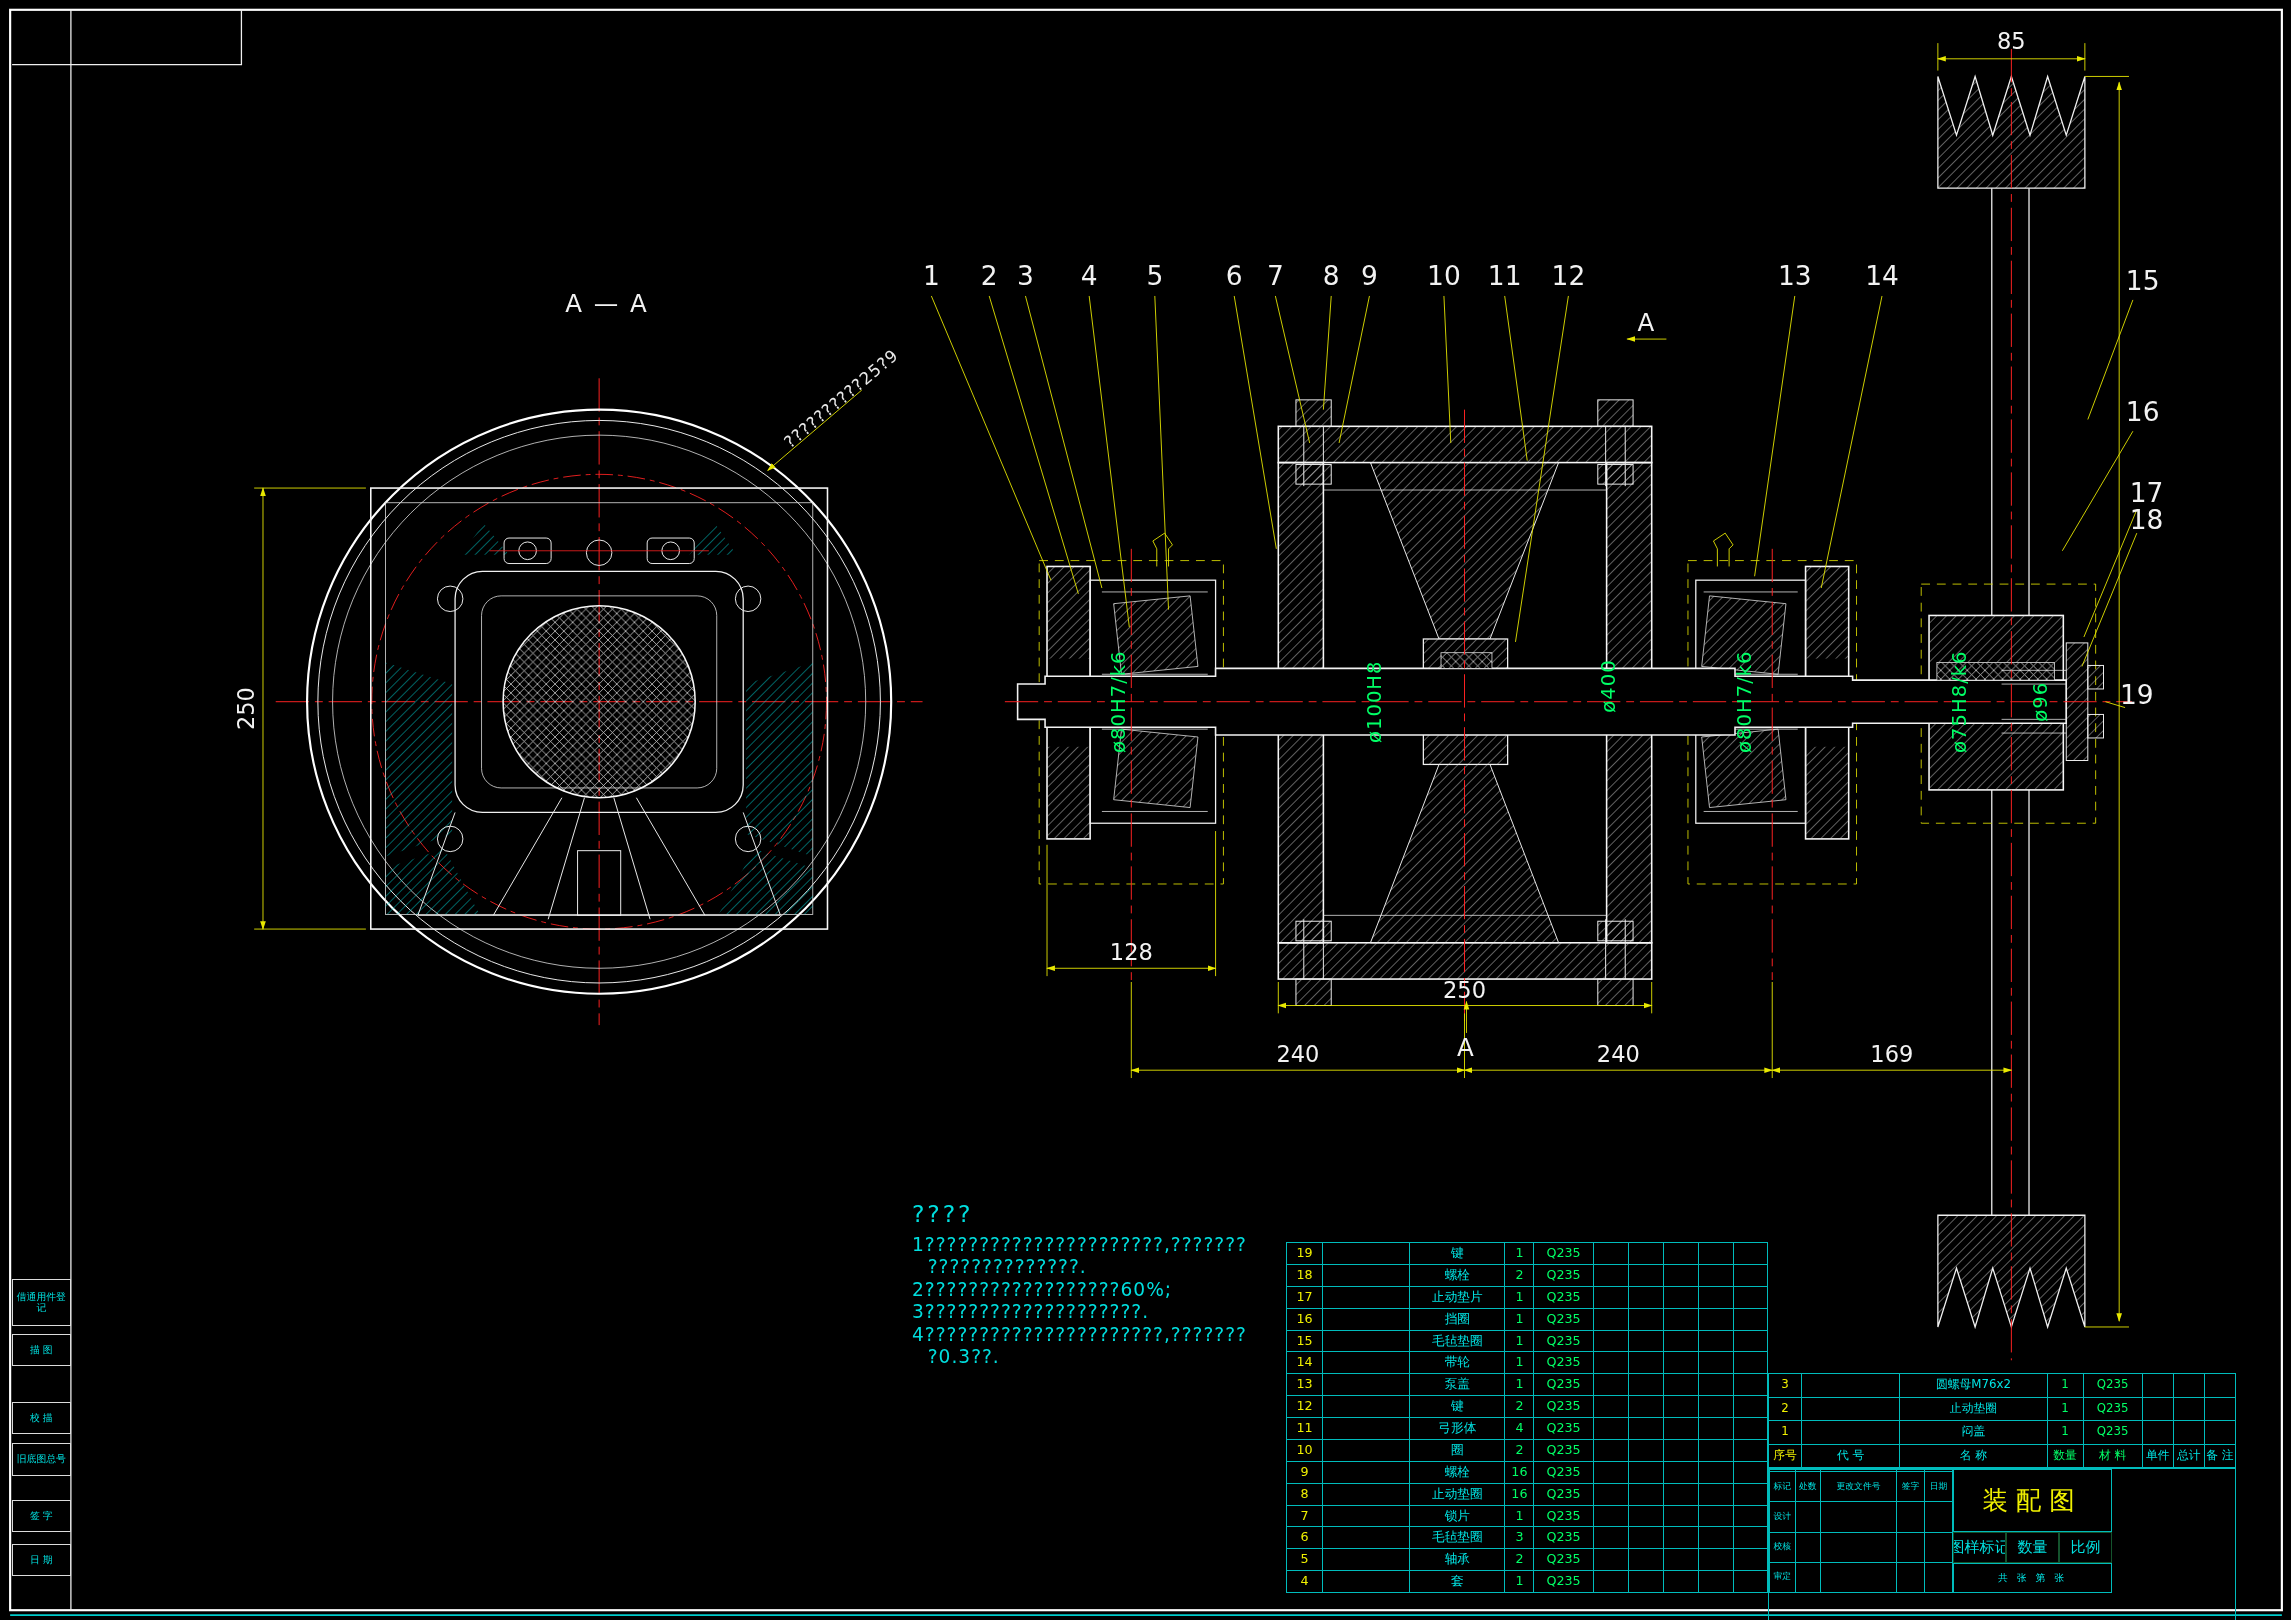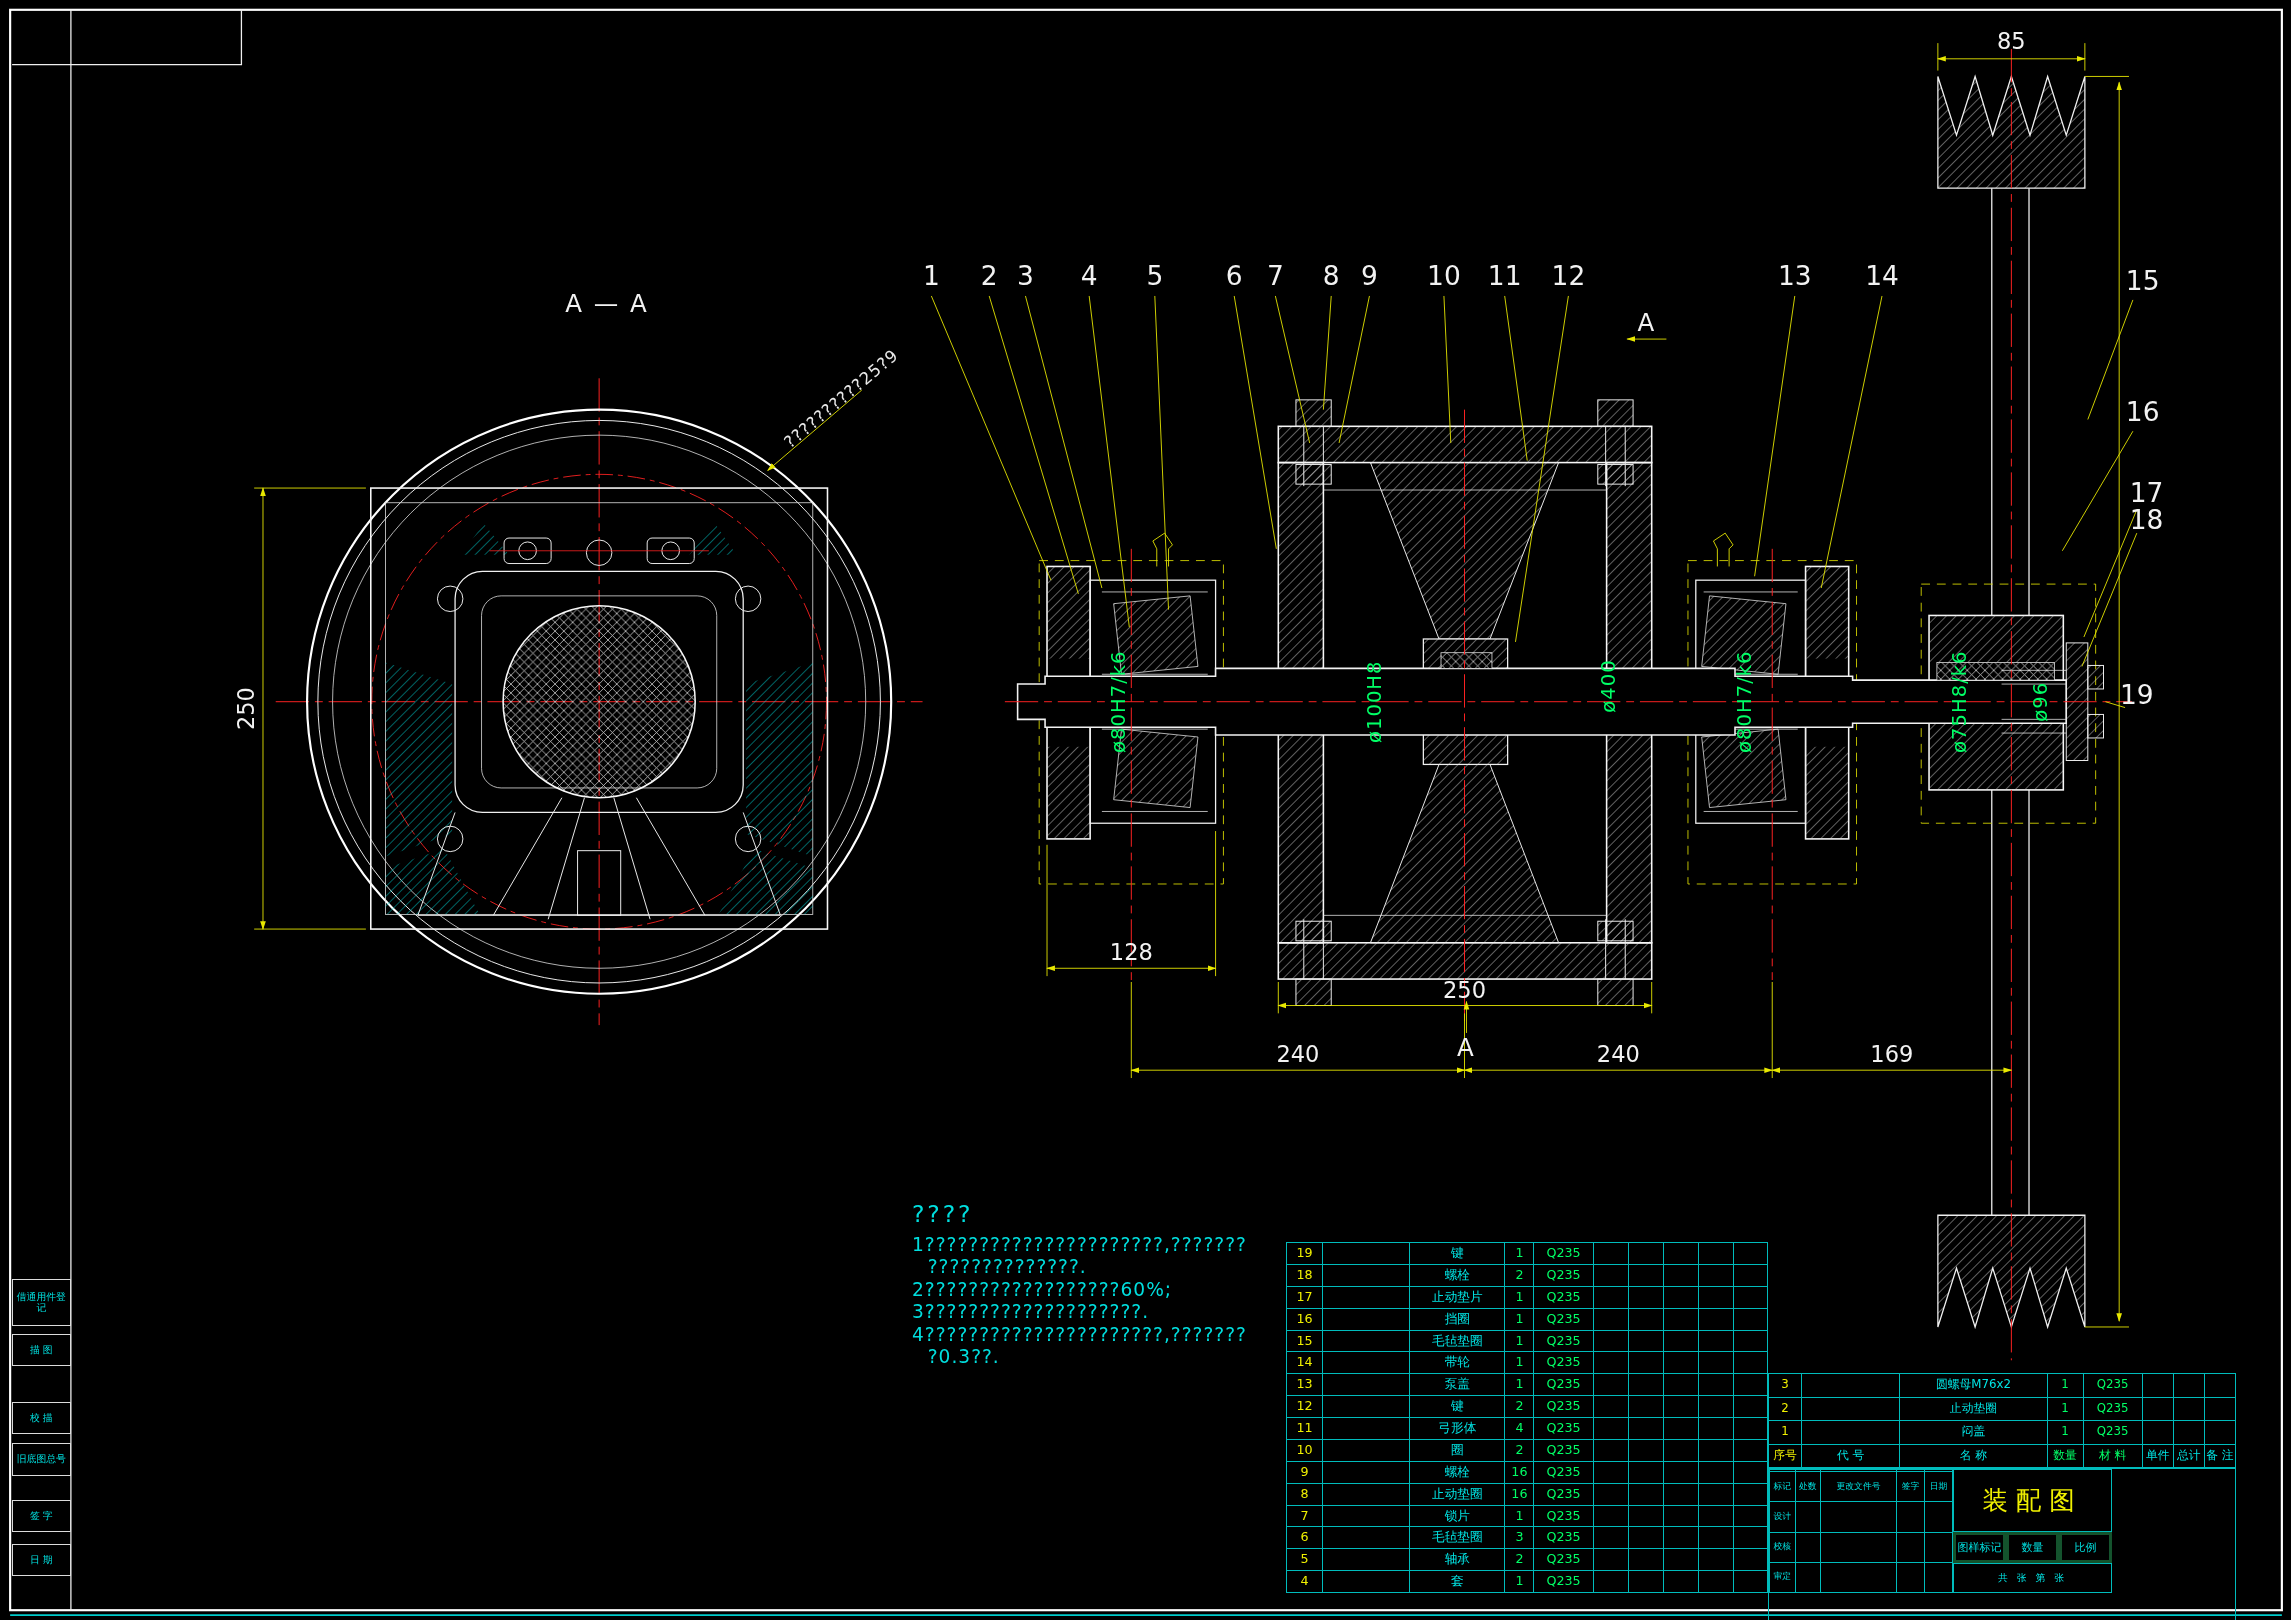--- a/index.html
+++ b/index.html
@@ -46,21 +46,21 @@
 
   
   .tb{position:absolute;left:1768px;top:1468px;width:468px;height:159px;border:1px solid #00bcbc}
   .tb-left{position:absolute;left:0;top:0;width:184px;height:124px}
   .tb-left table{border-collapse:collapse;table-layout:fixed;width:100%;height:100%}
   .tb-left td{border:1px solid #00bcbc;font-size:8.8px;color:#00e0e0;text-align:center;
     padding:0;white-space:nowrap;overflow:hidden}
   .tb-title{position:absolute;left:184px;top:0;width:159px;height:63px;border:1px solid #00bcbc;
     color:#f0f000;font-size:25.5px;letter-spacing:7.8px;display:flex;align-items:center;justify-content:center}
   .tb-fields{position:absolute;left:184px;top:63px;width:159px;height:31px;display:flex}
-  .tb-fields span{flex:1;border:3px solid #14532d;color:#00e0e0;font-size:11px;
+  .tb-fields span{flex:1;border:1px solid #14532d;color:#00e0e0;font-size:15px;
     display:flex;align-items:center;justify-content:center;white-space:nowrap;overflow:hidden}
   .tb-sheet{position:absolute;left:184px;top:94px;width:159px;height:30px;border:1px solid #00bcbc;
     color:#00e0e0;font-size:9.8px;letter-spacing:2.9px;display:flex;align-items:center;justify-content:center}
   .tb-product{position:absolute;left:343px;top:0;width:124px;height:124px;border:1px solid #00bcbc;
     color:#00f0f0;font-size:19.6px;letter-spacing:3.9px;display:flex;align-items:center;justify-content:center}
 
   
   .mbox{position:absolute;left:11.8px;width:59px;border:1px solid #dcdcdc;color:#00e0e0;
     font-size:9.8px;line-height:10.8px;display:flex;align-items:center;justify-content:center;text-align:center}
 </style>

